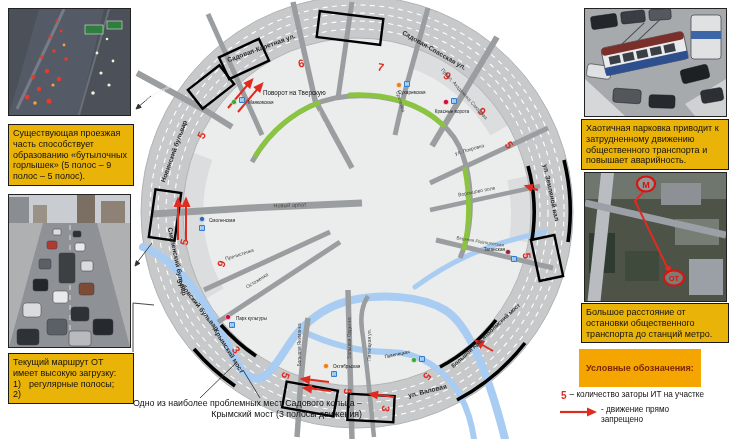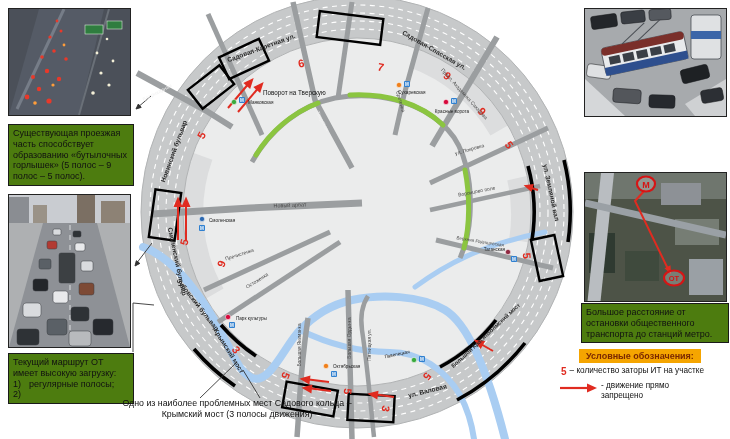--- a/index.html
+++ b/index.html
@@ -1,26 +1,26 @@
 <!DOCTYPE html>
 <html><head>
 <meta charset="utf-8">
 <style>
   html,body{margin:0;padding:0;background:#fff;}
   .slide{position:relative;width:730px;height:439px;background:#fff;overflow:hidden;
          font-family:"Liberation Sans",sans-serif;}
   .map-svg{position:absolute;left:0;top:0;z-index:1;}
   .photo{position:absolute;border:1px solid #222;overflow:hidden;z-index:3;}
-  .tbox{position:absolute;border:1.4px solid #1a1a1a;background:#4d7c0f;padding:3px 4px;
+  .tbox{position:absolute;border:1.4px solid #1a1a1a;background:#eab308;padding:3px 4px;
         font-size:9px;line-height:1.2;color:#111;z-index:3;}
-  .caption{position:absolute;left:112px;top:398px;width:250px;text-align:center;
+  .caption{position:absolute;left:112px;top:398px;width:250px;text-align:right;
            font-size:8.8px;line-height:1.25;color:#111;z-index:3;}
   .route-list{display:grid;grid-template-columns:14px auto;column-gap:2px;}
   .legend{position:absolute;left:559px;top:349px;width:171px;z-index:3;font-size:8.2px;color:#111;}
-  .legend-header{display:inline-block;margin-left:20px;padding:2px 7px;font-weight:bold;font-size:9px;}
+  .legend-header{display:inline-block;margin-left:20px;padding:14px 7px;font-weight:bold;font-size:9px;}
   .legend-row{display:flex;align-items:flex-start;margin-top:3px;line-height:1.2;}
   .legend-five{color:#e02b20;font-weight:bold;font-size:10px;margin:0 3px 0 2px;}
   .swatch{width:54px;height:20px;border:2.2px solid #000;background:#fff;flex:0 0 auto;margin:1px 5px 0 2px;}
   .preline{white-space:pre-line;}
   .lane-num{font-family:"Liberation Sans",sans-serif;font-weight:bold;font-size:11px;fill:#e02b20;}
   .ring-name{font-family:"Liberation Sans",sans-serif;font-weight:bold;font-size:6.6px;fill:#2b2b2b;}
   .street{font-family:"Liberation Sans",sans-serif;font-size:5px;fill:#4a4a4a;}
   .street-w{font-family:"Liberation Sans",sans-serif;font-size:5.2px;fill:#f2f2f2;}
   .m-letter{font-family:"Liberation Sans",sans-serif;font-weight:bold;font-size:4.6px;fill:#fff;}
   .st-label{font-family:"Liberation Sans",sans-serif;font-size:4.6px;fill:#222;}
@@ -334,20 +334,21 @@
           <rect x="80" y="40" width="11" height="8"></rect>
         </g>
         <line x1="40" y1="30" x2="66" y2="14" stroke="#4a4e54" stroke-width="1"></line>
         <line x1="56" y1="30" x2="82" y2="14" stroke="#4a4e54" stroke-width="1"></line>
       </g>
       <rect x="106" y="6" width="30" height="44" rx="3" fill="#dfe1e3" stroke="#3a3f46" stroke-width="0.7"></rect>
       <rect x="106" y="22" width="30" height="8" fill="#3c66a8"></rect>
     </svg>
   </div>
 
+  <div class="tbox" style="left:581px;top:119px;width:138px;">Хаотичная парковка приводит к затрудненному движению общественного транспорта и повышает аварийность.</div>
 
   <div class="photo" style="left:584px;top:172px;width:141px;height:128px;">
     <svg width="141" height="128" viewBox="0 0 141 128">
       <rect width="141" height="128" fill="#4d5347"></rect>
       <rect x="0" y="0" width="141" height="26" fill="#6f766e"></rect>
       <rect x="76" y="10" width="40" height="22" fill="#8d9196"></rect>
       <rect x="90" y="46" width="44" height="26" fill="#767d74"></rect>
       <rect x="4" y="60" width="26" height="40" fill="#2f3a31"></rect>
       <rect x="40" y="78" width="34" height="30" fill="#3f4a3d"></rect>
       <rect x="104" y="86" width="34" height="36" fill="#9aa0a5"></rect>

